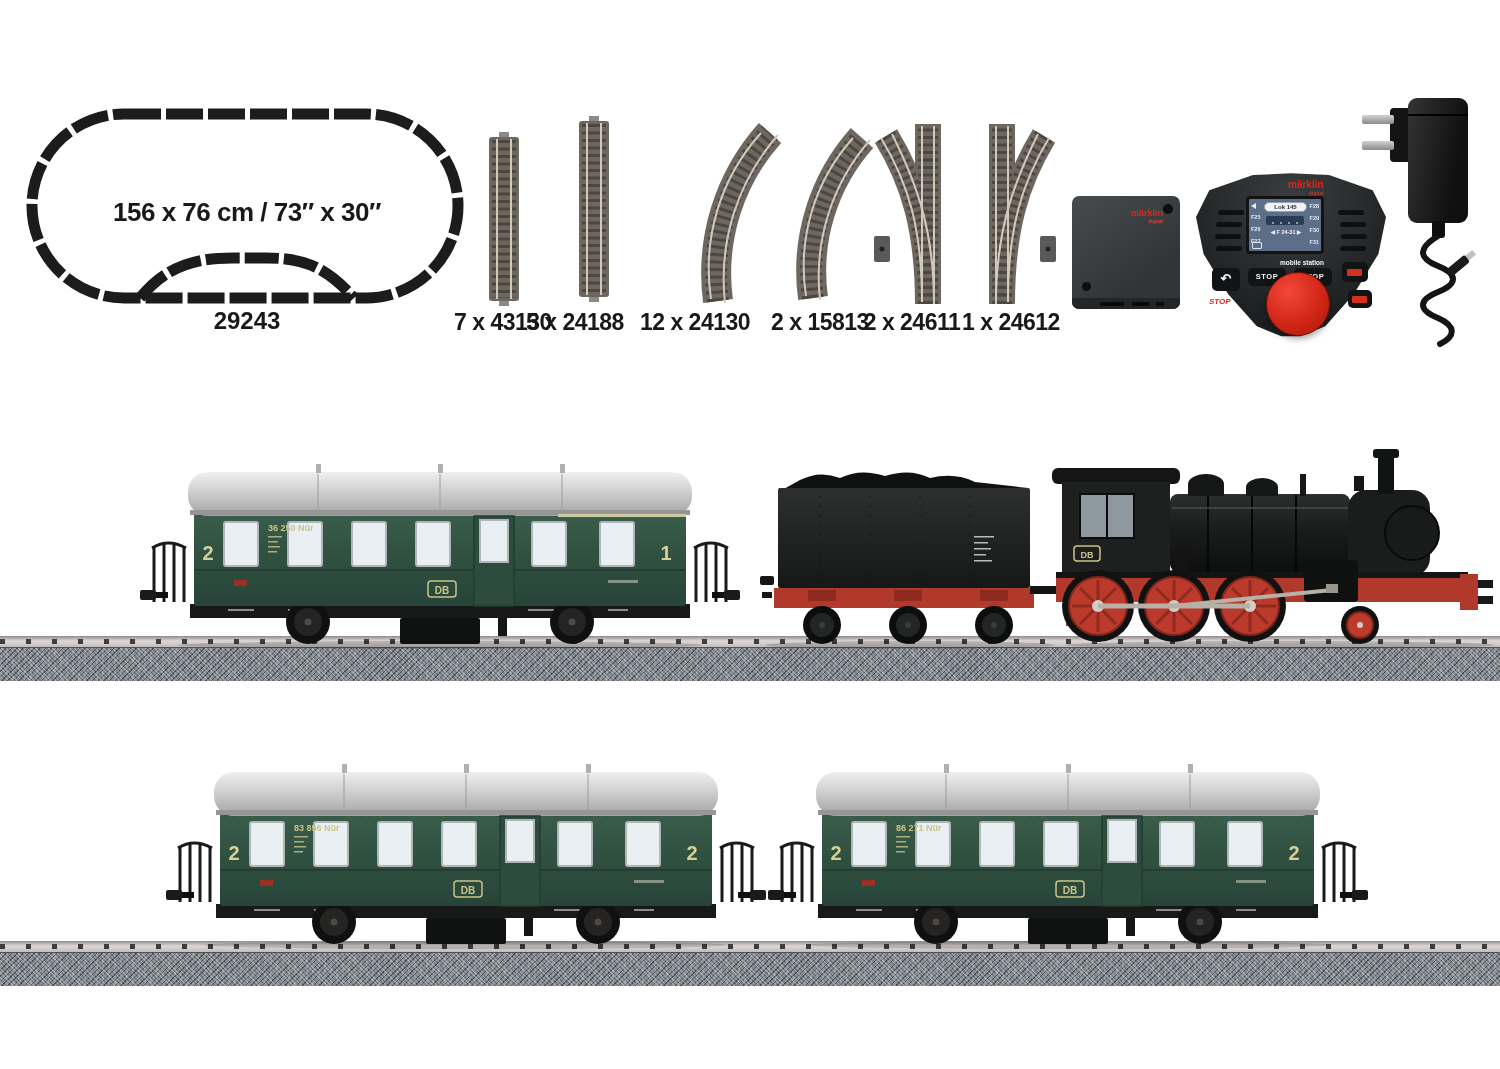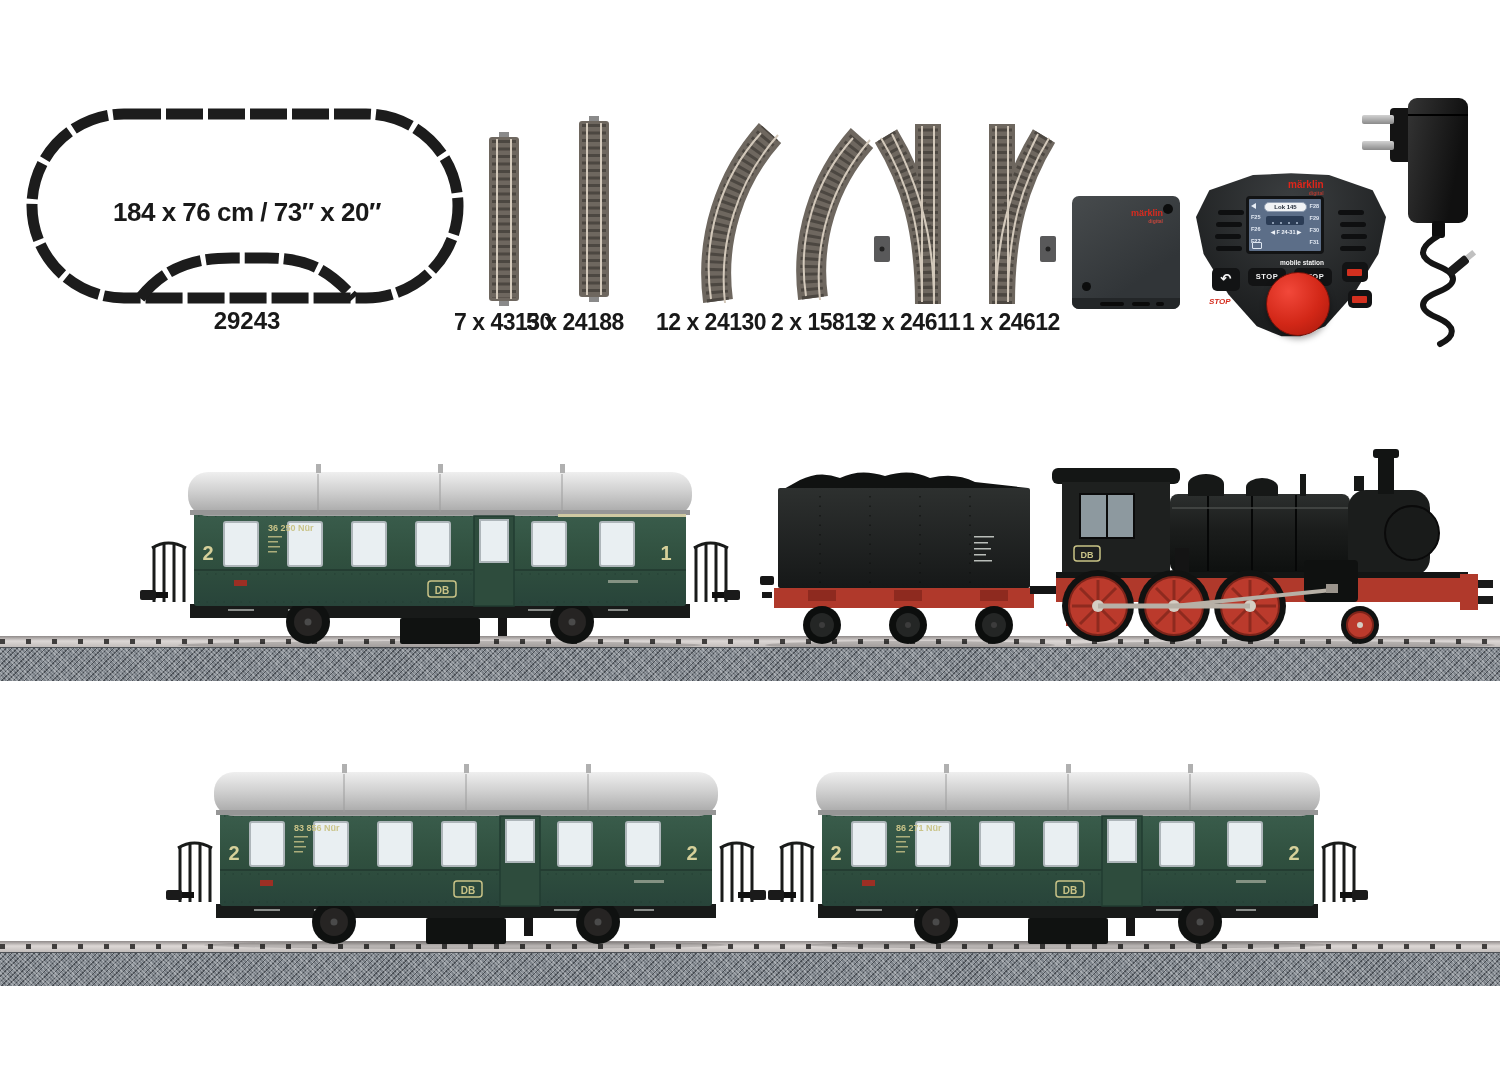--- a/index.html
+++ b/index.html
@@ -105,21 +105,21 @@
           <stop offset="1" stop-color="#161818"></stop>
       </linearGradient>
     </defs>
   </svg>
 
   <div class="abs" style="left:22px;top:100px;width:450px;height:245px;">
     <svg width="450" height="215" viewBox="0 0 450 215">
       <rect x="10" y="14" width="426" height="184" rx="92" ry="92" fill="none" stroke="#1c1c1c" stroke-width="11" stroke-dasharray="37 5"></rect>
       <path d="M 118 198 C 145 165 175 158 210 158 L 245 158 C 283 158 305 168 332 198" fill="none" stroke="#1c1c1c" stroke-width="11" stroke-dasharray="34 5"></path>
     </svg>
-    <div class="plan-dim">184 x 76 cm / 73″ x 20″</div>
+    <div class="plan-dim">156 x 76 cm / 73″ x 30″</div>
     <div class="plan-num">29243</div>
   </div>
 
   <svg class="abs" style="left:486px;top:132px" width="36" height="174" viewBox="0 0 36 174">
     <rect x="13" y="0" width="10" height="6" fill="#8a8a8a"></rect>
       <rect x="13" y="168" width="10" height="6" fill="#8a8a8a"></rect>
     <rect x="3" y="5" width="30" height="164" rx="3" fill="#6e675f"></rect>
     <path d="M 18 8 V 166" stroke="#4c4741" stroke-width="24" stroke-dasharray="3 4.5"></path>
     <line x1="11" y1="7" x2="11" y2="167" stroke="#d3c9bb" stroke-width="2"></line>
     <line x1="25" y1="7" x2="25" y2="167" stroke="#d3c9bb" stroke-width="2"></line>
@@ -171,21 +171,21 @@
       <line x1="62" y1="8" x2="62" y2="184" stroke="#d3c9bb" stroke-width="2"></line>
       <path d="M 50 184 C 50 112 37 66 9 20" fill="none" stroke="#d3c9bb" stroke-width="2"></path>
       <path d="M 62 186 C 62 116 47 70 20 16" fill="none" stroke="#d3c9bb" stroke-width="2"></path>
       <rect x="2" y="118" width="16" height="26" rx="2" fill="#59595a"></rect>
       <circle cx="10" cy="131" r="2.5" fill="#222"></circle>
     </g>
   </svg>
 
   <div class="lbl" style="left:428px">7 x 43130</div>
   <div class="lbl" style="left:500px">5 x 24188</div>
-  <div class="lbl" style="left:636px">12 x 24130</div>
+  <div class="lbl" style="left:620px">12 x 24130</div>
   <div class="lbl" style="left:745px">2 x 15813</div>
   <div class="lbl" style="left:837px">2 x 24611</div>
   <div class="lbl" style="left:936px">1 x 24612</div>
 
   <div class="abs cbox">
     <div class="brand">
       <span class="b1">märklin</span>
       <span class="b2">digital</span>
     </div>
     <div class="hole" style="right:7px;top:8px;width:10px;height:10px;"></div>

